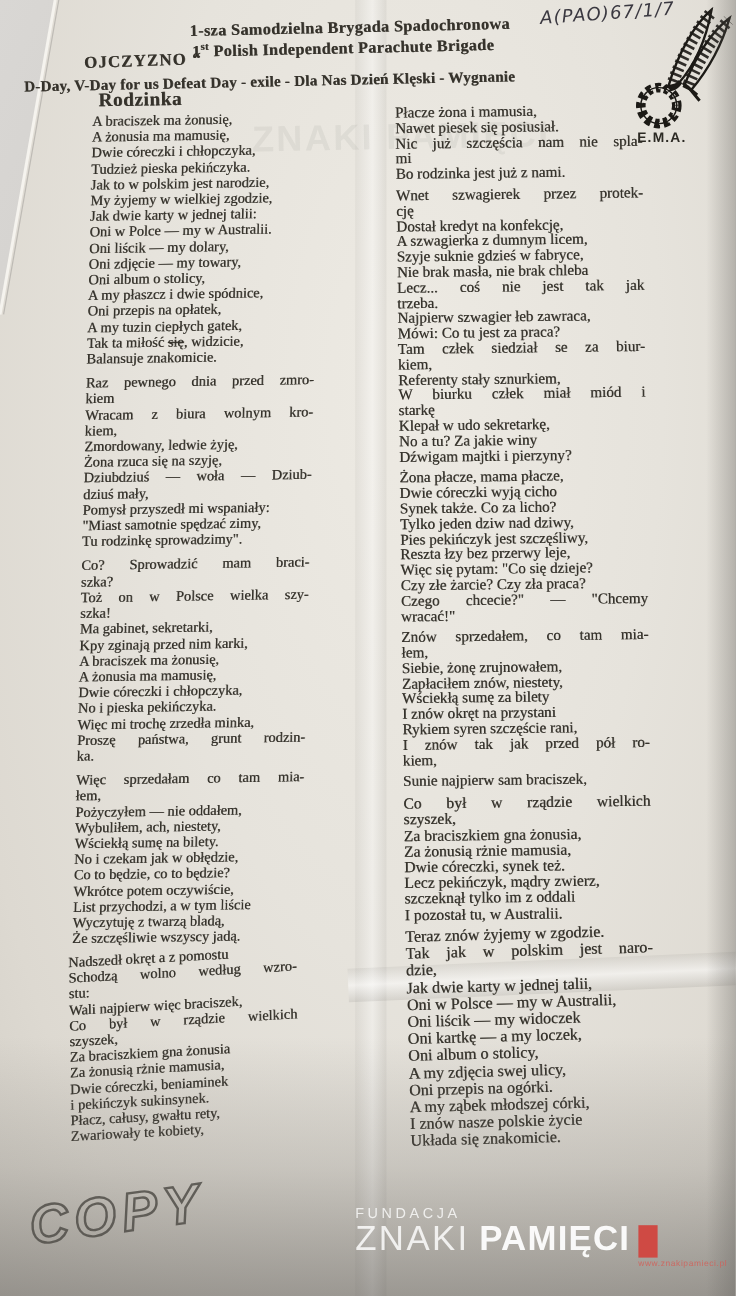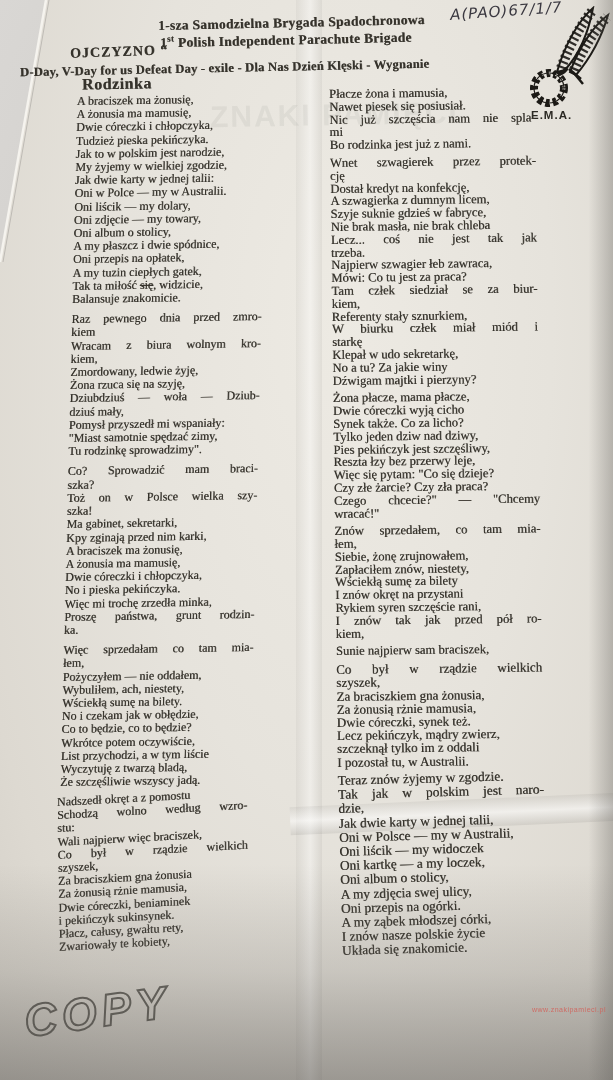--- a/index.html
+++ b/index.html
@@ -296,14 +296,20 @@
       <div class="pline">Układa się znakomicie.</div>
     </div>
   </div>
 
 <div class="copy-stamp">COPY</div>
 
 <div class="bottom-shadow"></div>
 <div class="right-shadow"></div>
 
 <div class="foundation">
+  <div class="fname">FUNDACJA</div>
+  <div class="frow">
+    <span class="znaki">ZNAKI</span>
+    <span class="pamieci">PAMIĘCI</span>
+    <span class="redblock" style="background: rgb(207, 74, 68);"></span>
+  </div>
   <div class="furl">www.znakipamieci.pl</div>
 </div>
 
 </body></html>

